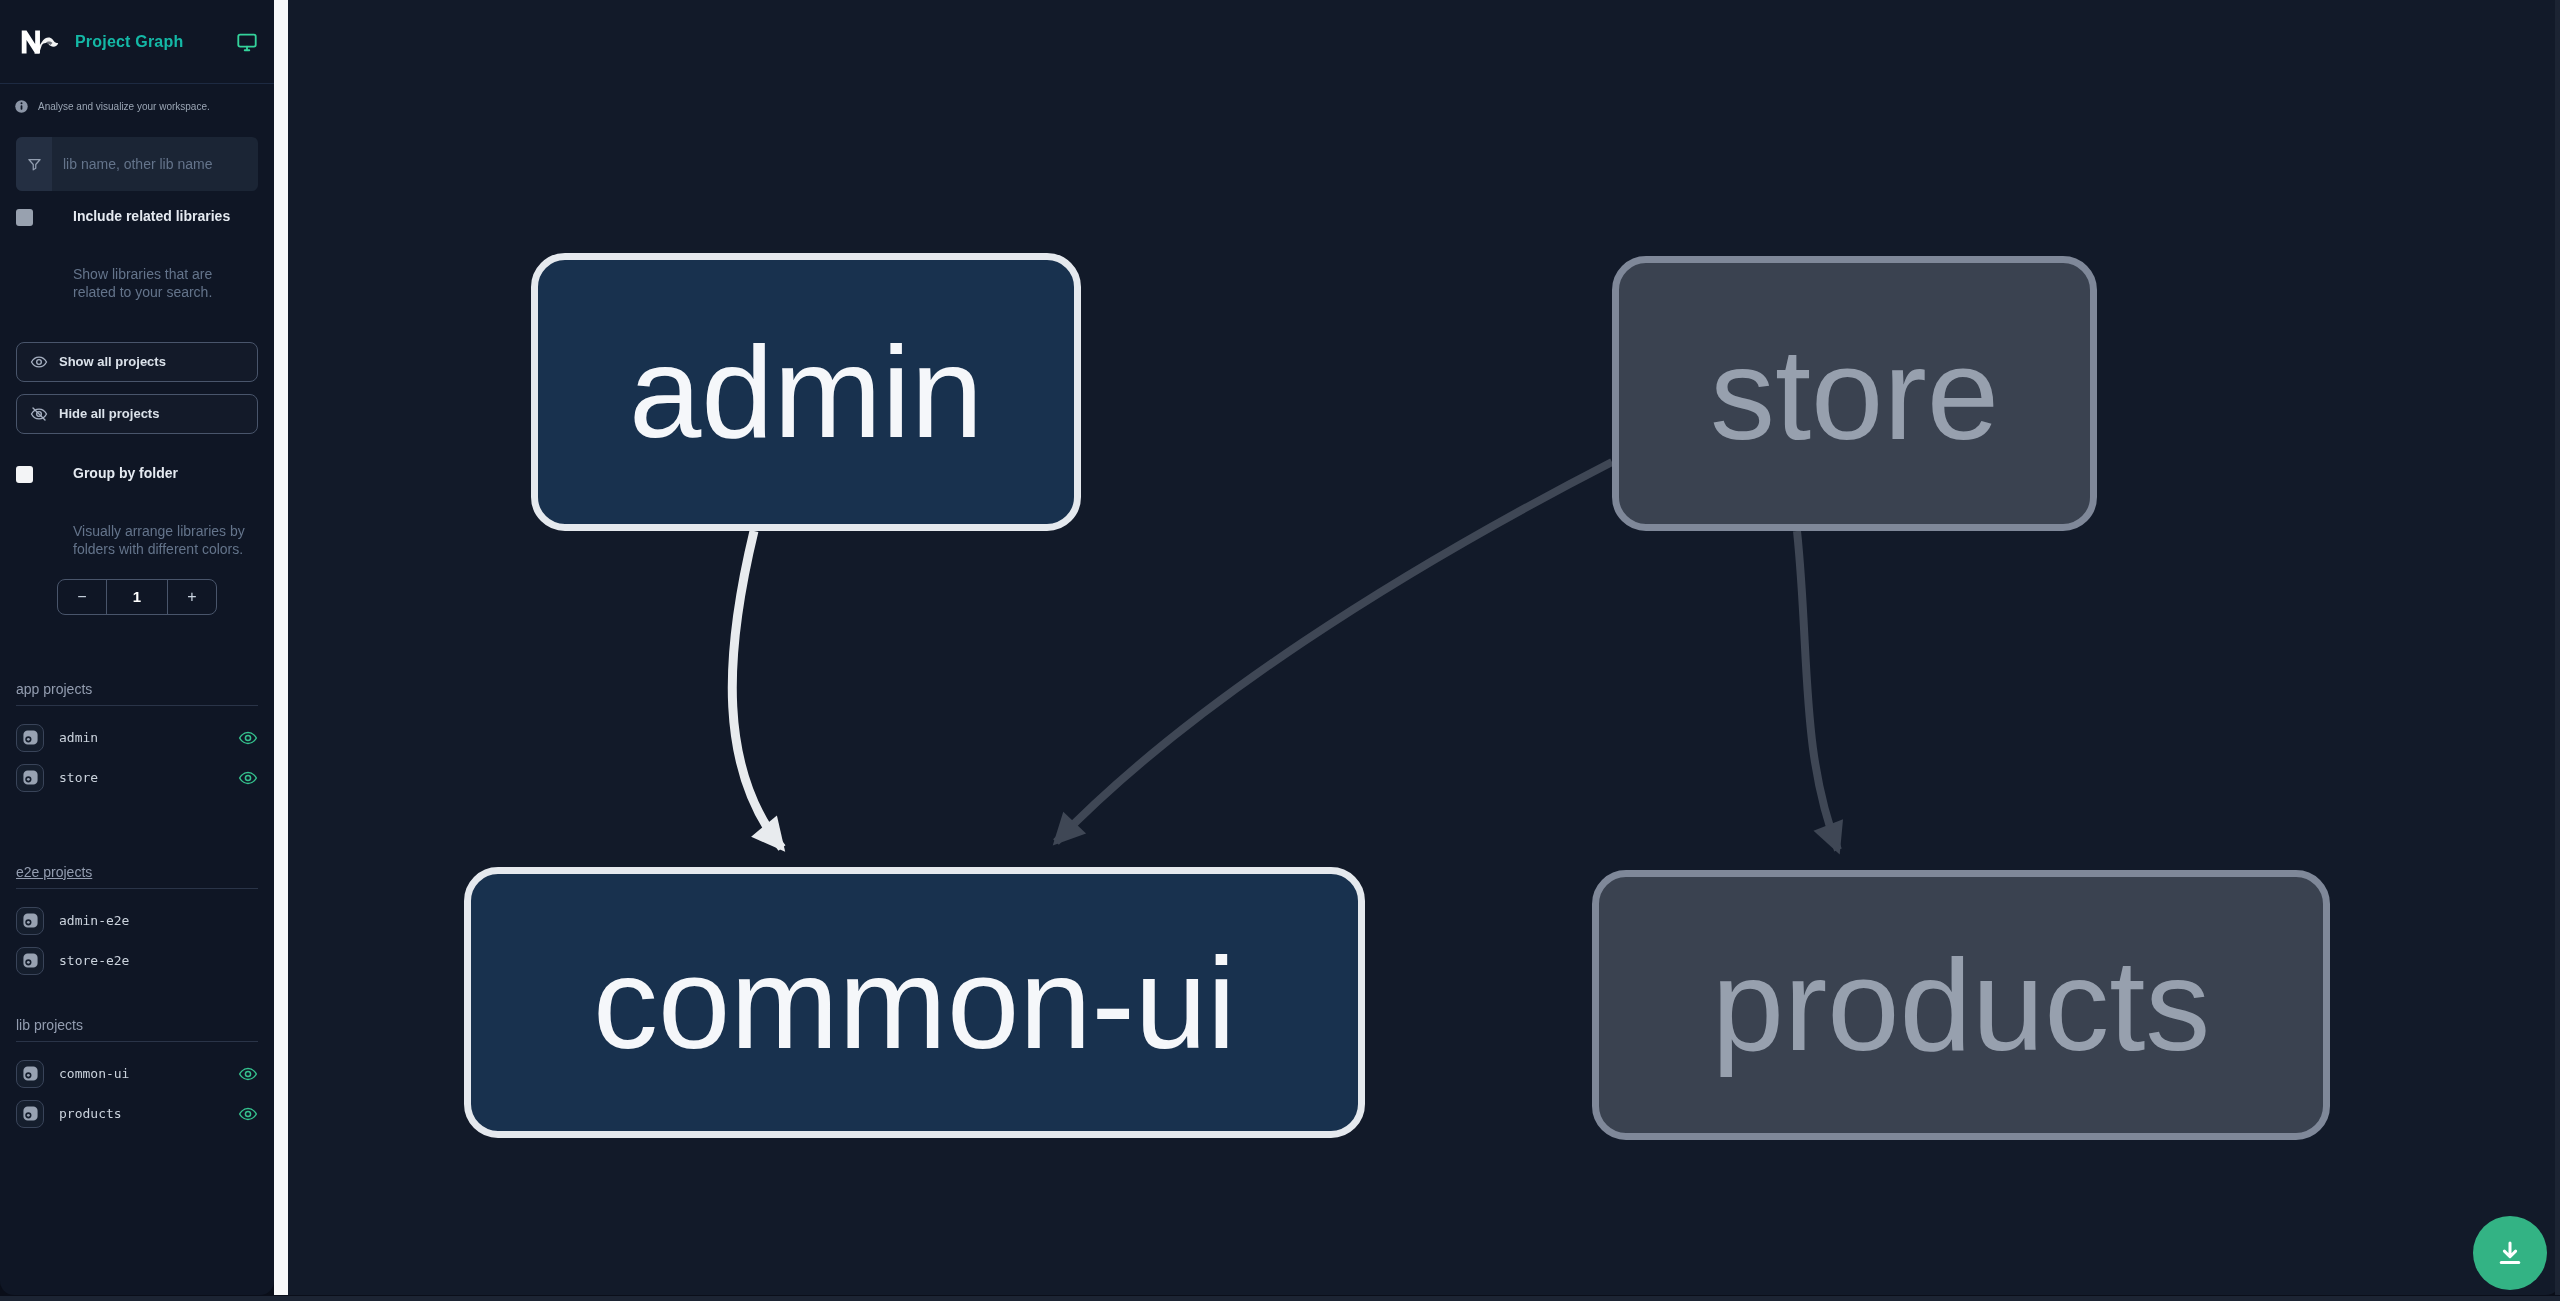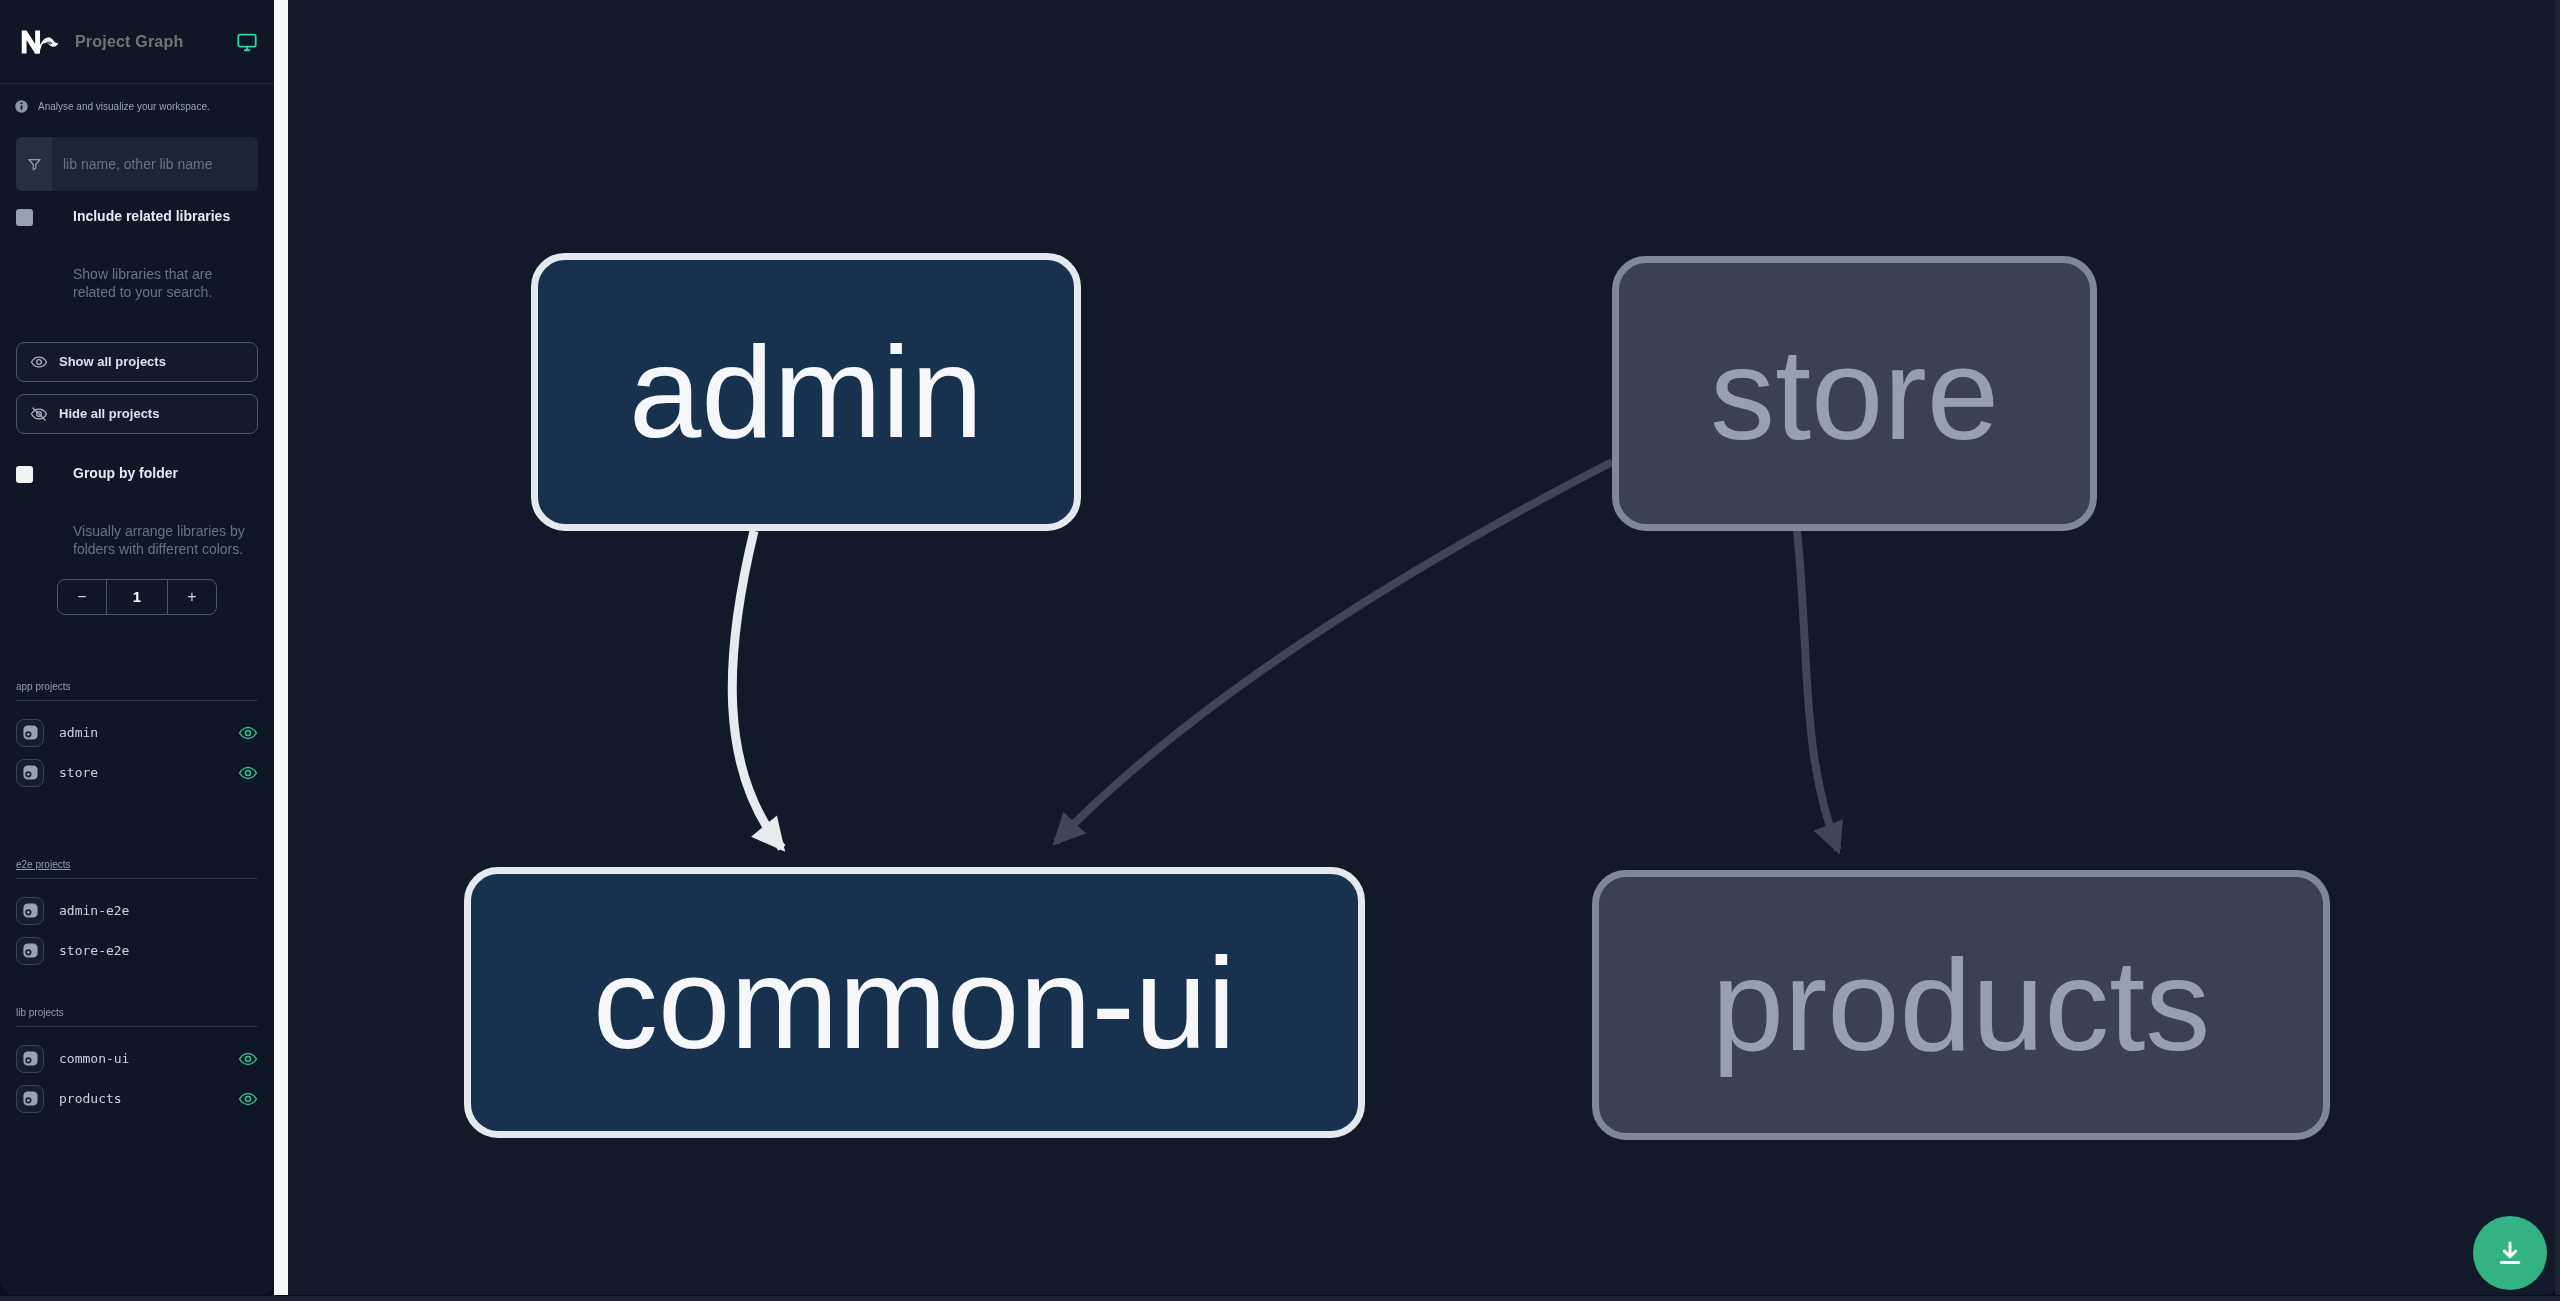--- a/index.html
+++ b/index.html
@@ -4,21 +4,21 @@
 <style>
   * { margin:0; padding:0; box-sizing:border-box; }
   html,body { width:2560px; height:1301px; background:#0a0e19; font-family:"Liberation Sans",sans-serif; overflow:hidden; }
   #app { position:relative; width:2560px; height:1301px; }
 
   
   .sidebar { position:absolute; left:0; top:0; width:274px; height:1295px; background:#0f1625;
              border-radius:0 0 14px 14px; overflow:hidden; color:#cbd5e1; font-size:13px; }
   .topbar { height:84px; display:flex; align-items:center; padding:0 16px; gap:13px;
             border-bottom:1px solid #1d2a42; }
-  .topbar .title { flex:1; font-size:16px; font-weight:bold; color:#737373; letter-spacing:.2px; }
+  .topbar .title { flex:1; font-size:16px; font-weight:bold; color:#14b8a6; letter-spacing:.2px; }
   .nx-logo { width:46px; height:46px; }
   .monitor-btn { width:22px; height:22px; color:#34d39b; background:none; border:none; cursor:pointer; }
 
   .tagline { display:flex; align-items:center; gap:9px; padding:15px 16px 0 14px; color:#9aa5b4; font-size:10px; }
   .info-icon { width:15px; height:15px; flex:none; color:#8b95a6; }
 
   .search { margin:23px 16px 0; height:54px; display:flex; background:#1b2535; border-radius:6px; overflow:hidden; }
   .search-icon-cell { width:36px; background:#242f42; display:flex; align-items:center; justify-content:center; color:#93 9eb0; color:#939eb0; }
   .search input { flex:1; background:transparent; border:none; outline:none; color:#e2e8f0;
                   font-size:14px; padding:0 11px; font-family:"Liberation Sans",sans-serif; }
@@ -43,21 +43,21 @@
 
   .stepper { margin:20px auto 0; width:160px; height:36px; display:flex; border:1px solid #49556b;
              border-radius:8px; overflow:hidden; }
   .stepper > * { display:flex; align-items:center; justify-content:center; color:#e2e8f0; }
   .step-btn { width:49px; background:none; border:none; border-right:1px solid #49556b; color:#cbd5e1;
               font-size:16px; cursor:pointer; font-family:"Liberation Sans",sans-serif; }
   .step-btn.plus { border-right:none; border-left:1px solid #49556b; }
   .step-value { flex:1; font-size:15px; font-weight:bold; color:#ffffff; }
 
   .section-h { margin:0 16px; padding-bottom:8px; border-bottom:1px solid #2a3448;
-               color:#939db0; font-size:10px; }
+               color:#939db0; font-size:14px; }
   .sh-app { margin-top:66px; } .sh-e2e { margin-top:66px;text-decoration:underline; } .sh-lib { margin-top:36px; }
   .proj-row { margin:0 16px; height:40px; display:flex; align-items:center; gap:15px; }
   .proj-row.first { margin-top:12px; }
   .focus-btn { width:28px; height:28px; flex:none; border:1px solid #394459; border-radius:8px;
                background:#151e2d; color:#98a2b2; display:flex; align-items:center; justify-content:center; cursor:pointer; }
   .focus-btn svg { width:17px; height:17px; }
   .proj-name { font-family:"DejaVu Sans Mono",monospace; font-size:13px; color:#cbd3dd; }
   .eye-btn { margin-left:auto; width:20px; height:20px; background:none; border:none; color:#35c28e; cursor:pointer; padding:0; }
   .eye-btn svg { width:20px; height:20px; }
 

